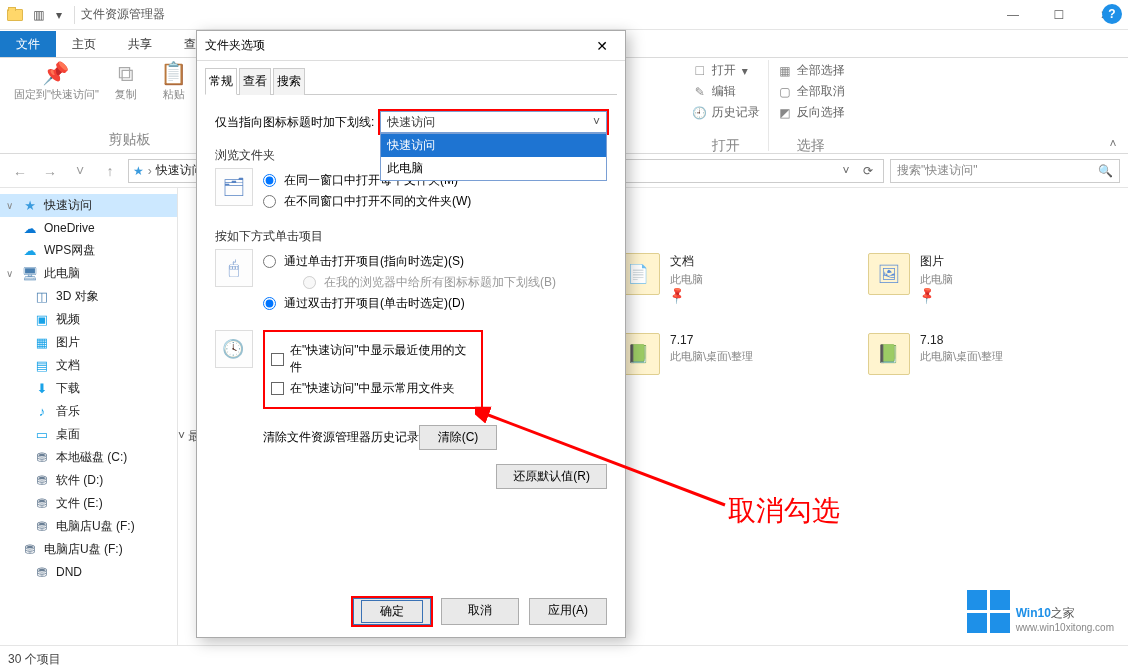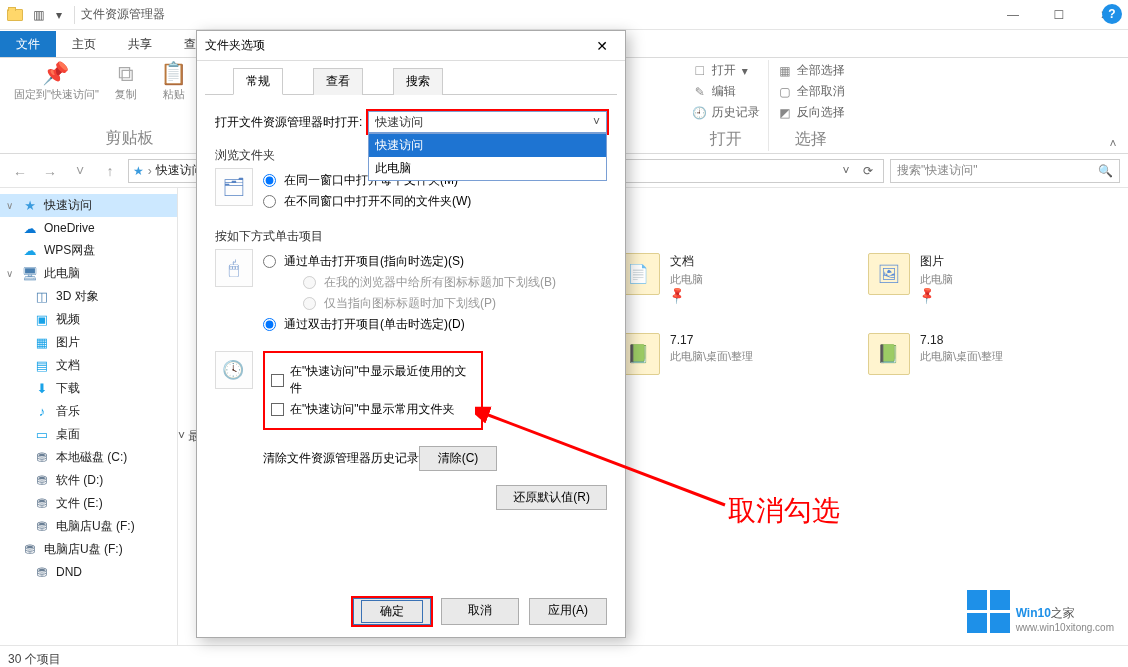--- a/index.html
+++ b/index.html
@@ -19,21 +19,21 @@
 .rtab-file{background:#1979ca;color:#fff;}
 .ribbon{height:96px;border-bottom:1px solid #dadada;display:flex;padding:2px 6px;position:relative;}
 .rgroup{display:flex;flex-direction:column;align-items:center;padding:2px 8px;border-right:1px solid #e7e7e7;}
 .rgroup-items{display:flex;gap:6px;flex:1;}
 .ritem{display:flex;flex-direction:column;align-items:center;justify-content:flex-start;gap:2px;color:#888;min-width:42px;}
 .ritem .glyph{font-size:22px;line-height:24px;color:#aaa;}
 .ritem span{font-size:11px;line-height:12px;text-align:center;}
 .rsmall{display:flex;flex-direction:column;gap:4px;}
 .rsmall-row{display:flex;align-items:center;gap:4px;color:#666;}
 .rsmall-row .g{width:16px;text-align:center;color:#888;}
-.rgroup-label{font-size:16px;color:#888;margin-top:8px;}
+.rgroup-label{font-size:14px;color:#888;margin-top:16px;}
 .ribbon-collapse{position:absolute;right:6px;bottom:2px;color:#777;width:18px;text-align:center;}
 .help-btn{position:absolute;right:6px;top:-26px;width:20px;height:20px;border-radius:50%;background:#1e90e8;color:#fff;display:flex;align-items:center;justify-content:center;font-weight:bold;font-size:12px;}
 .navbar{height:34px;display:flex;align-items:center;padding:0 8px;gap:6px;border-bottom:1px solid #e5e5e5;}
 .navarrow{width:24px;height:24px;display:flex;align-items:center;justify-content:center;color:#999;font-size:14px;}
 .addrbox{flex:1;height:24px;border:1px solid #ccc;display:flex;align-items:center;padding:0 4px;gap:4px;}
 .addrbox .star{color:#3a9bde;}
 .addrbox .crumb{color:#222;}
 .addr-dd{color:#666;margin-left:2px;}
 .addr-right{margin-left:auto;display:flex;color:#666;}
 .searchbox{width:230px;height:24px;border:1px solid #ccc;display:flex;align-items:center;padding:0 6px;color:#888;}
@@ -62,21 +62,21 @@
 .fthumb{width:42px;height:42px;border:1px solid #e0cf90;background:#fff4cf;border-radius:2px;display:flex;align-items:center;justify-content:center;font-size:18px;color:#5a8bd6;}
 .finfo .fname{color:#222;}
 .finfo .fsub{color:#888;font-size:11px;margin-top:2px;}
 .pin{color:#888;font-size:12px;margin-top:2px;display:inline-block;transform:rotate(-40deg);}
 .statusbar{height:28px;border-top:1px solid #e5e5e5;display:flex;align-items:center;padding:0 8px;color:#444;font-size:11px;}
 
 .dialog{position:absolute;left:196px;top:30px;width:430px;height:608px;background:#fff;border:1px solid #aaa;box-shadow:4px 4px 14px rgba(0,0,0,.25);z-index:50;}
 .dlg-title{height:30px;display:flex;align-items:center;padding:0 8px;border-bottom:1px solid #ddd;}
 .dlg-title .x{margin-left:auto;font-size:14px;width:30px;text-align:center;}
 .dlg-tabs{display:flex;border-bottom:1px solid #ccc;margin:6px 8px 0;}
-.dlg-tab{padding:4px 12px;border:1px solid #ccc;border-bottom:none;margin-right:2px;background:#f3f3f3;position:relative;top:1px;margin-left:28px;}
+.dlg-tab{padding:4px 3px;border:1px solid #ccc;border-bottom:none;margin-right:2px;background:#f3f3f3;position:relative;top:1px;}
 .dlg-tab.active{background:#fff;border-bottom:1px solid #fff;}
 .dlg-body{padding:10px 18px;}
 .row{display:flex;align-items:center;gap:6px;margin:6px 0;}
 .combo{flex:1;border:1px solid #7a9fd4;height:22px;display:flex;align-items:center;padding:0 6px;position:relative;background:#fff;}
 .combo .cv{color:#333;}
 .combo .cd{margin-left:auto;color:#555;}
 .combo-red{outline:2px solid #f00;}
 .dropdown{position:absolute;top:21px;left:-1px;right:-1px;border:1px solid #7a9fd4;background:#fff;z-index:5;}
 .dd-opt{padding:3px 6px;}
 .dd-sel{background:#1e74d2;color:#fff;}
@@ -343,21 +343,21 @@
     <span>文件夹选项</span>
     <span class="x">✕</span>
   </div>
   <div class="dlg-tabs">
     <div class="dlg-tab active">常规</div>
     <div class="dlg-tab">查看</div>
     <div class="dlg-tab">搜索</div>
   </div>
   <div class="dlg-body">
     <div class="row" style="position:relative;">
-      <span>打开文件资源管理器时打开:</span>
+      <span>仅当指向图标标题时加下划线:</span>
       <div class="combo combo-red">
         <span class="cv">快速访问</span>
         <span class="cd">˅</span>
         <div class="dropdown">
           <div class="dd-opt dd-sel">快速访问</div>
           <div class="dd-opt">此电脑</div>
         </div>
       </div>
     </div>
 
@@ -384,24 +384,20 @@
         <div class="big-icon">🖱</div>
         <div>
           <div class="subrow" style="margin-left:0;">
               <input type="radio" style="">
               <span>通过单击打开项目(指向时选定)(S)</span>
             </div>
           <div class="subrow indent">
               <input type="radio" disabled="" style="">
               <span>在我的浏览器中给所有图标标题加下划线(B)</span>
             </div>
-          <div class="subrow indent">
-              <input type="radio" disabled="" style="">
-              <span>仅当指向图标标题时加下划线(P)</span>
-            </div>
           <div class="subrow" style="margin-left:0;">
               <input type="radio" checked="" style="">
               <span>通过双击打开项目(单击时选定)(D)</span>
             </div>
         </div>
       </div>
     </div>
 
     <div class="group">
       <div style="display:flex;gap:10px;margin-top:4px;align-items:flex-start;">

